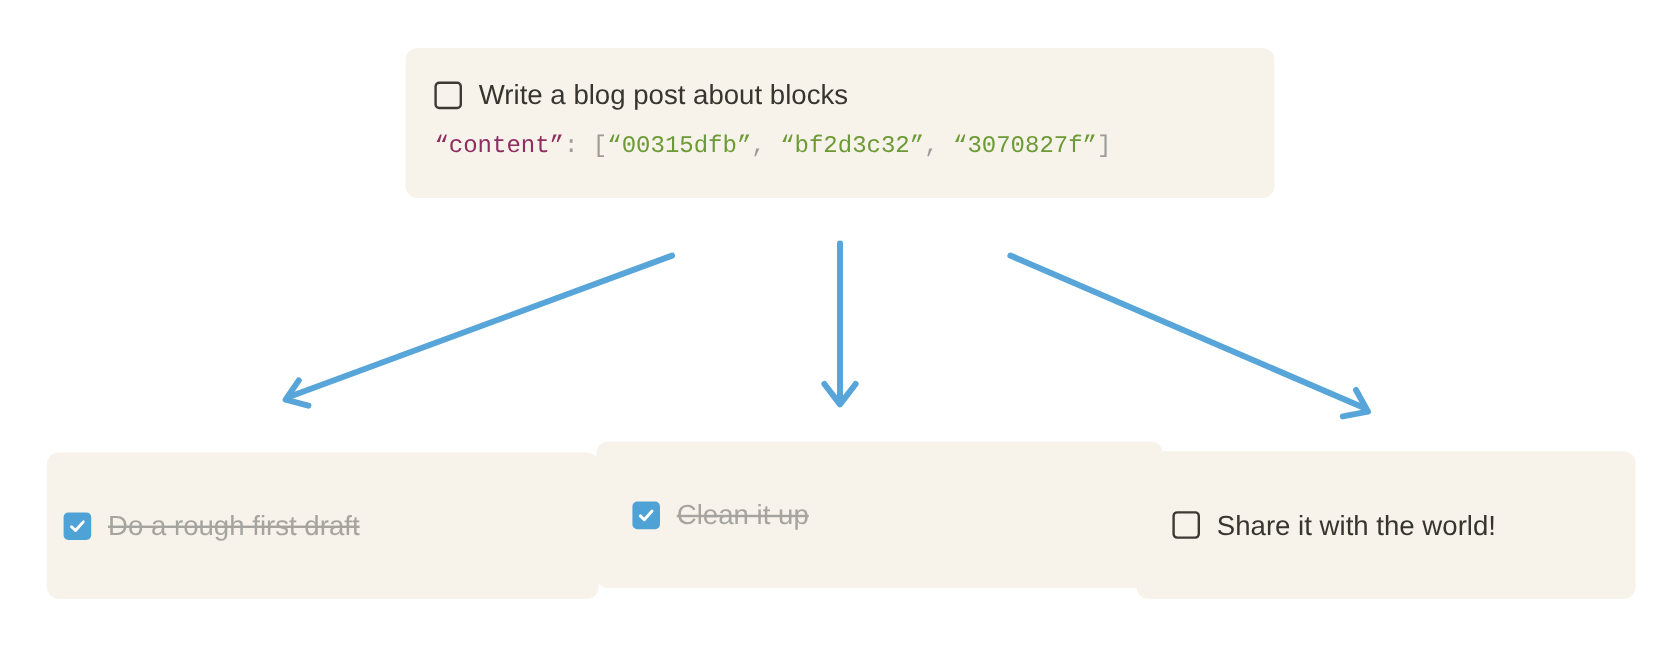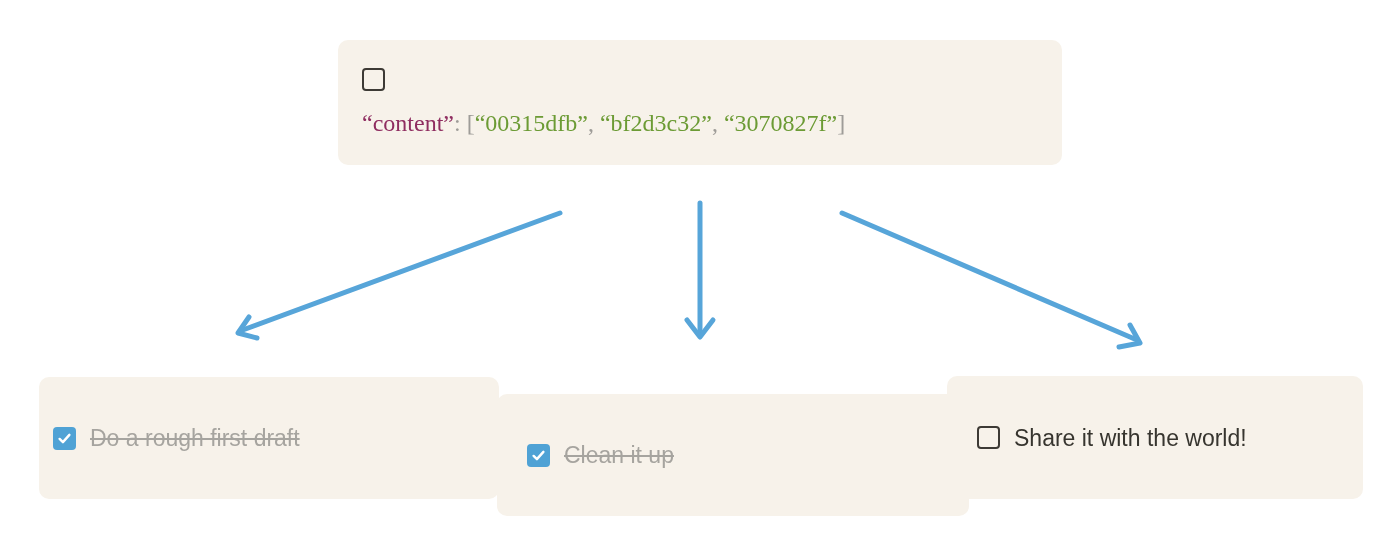--- a/index.html
+++ b/index.html
@@ -13,54 +13,55 @@
     background:var(--page-bg);
     font-family:"Liberation Sans", sans-serif;
   }
   .card {
     position:absolute; box-sizing:border-box;
     background:var(--box-bg); border-radius:10px;
     display:flex; flex-direction:column; justify-content:center; gap:17px;
   }
   .card.parent { left:338px; top:40px;  width:724px; height:125px; padding-left:24px; }
   .card.child1 { left:39px;  top:377px; width:460px; height:122px; padding-left:14px; }
-  .card.child2 { left:497px; top:394px; width:472px; height:122px; padding-left:30px; }
+  .card.child2 { left:497px; top:368px; width:472px; height:122px; padding-left:30px; }
   .card.child3 { left:947px; top:376px; width:416px; height:123px; padding-left:30px; }
 
   .todo-row { display:flex; align-items:center; gap:14px; }
   .checkbox {
     flex:0 0 auto; width:23px; height:23px; box-sizing:border-box; border-radius:4px;
     display:flex; align-items:center; justify-content:center; cursor:pointer;
   }
   .checkbox.unchecked { border:2px solid var(--checkbox-border); background:transparent; }
   .checkbox.checked   { background:var(--checkbox-blue); }
   .checkbox.checked svg { width:17px; height:17px; display:block; }
 
   .todo-label { font-size:23px; line-height:24px; color:var(--text-dark); }
   .todo-label.done { color:var(--text-muted); text-decoration:line-through; text-decoration-thickness:2px; }
 
   .code {
-    font-family:Liberation Serif, serif;
-    font-size:24px; line-height:30px; white-space:pre;
+    font-family:Liberation Mono, monospace;
+    font-size:20px; line-height:30px; white-space:pre;
   }
   .code .k { color:var(--code-key); }
   .code .p { color:var(--code-punct); }
   .code .v { color:var(--code-value); }
 
   svg.arrows { position:absolute; left:0; top:0; pointer-events:none; }
   .arrow { stroke:var(--arrow-blue); stroke-width:5; fill:none; stroke-linecap:round; stroke-linejoin:round; }
 </style>
 </head>
 <body>
 
 <div class="stage">
 
   <div class="card parent">
     <div class="todo-row">
       <span class="checkbox unchecked"></span>
+      <span class="todo-label">Write a blog post about blocks</span>
     </div>
     <div class="code"><span class="k">“content”</span><span class="p">: </span><span class="p">[</span><span class="v">“00315dfb”</span><span class="p">, </span><span class="v">“bf2d3c32”</span><span class="p">, </span><span class="v">“3070827f”</span><span class="p">]</span></div>
   </div>
 
   <svg class="arrows" width="1400" height="544" viewBox="0 0 1400 544">
     <g class="arrow">
       <line x1="560" y1="213" x2="240" y2="331"></line>
       <polyline points="257,338 238,333 249,317"></polyline>
     </g>
     <g class="arrow">

